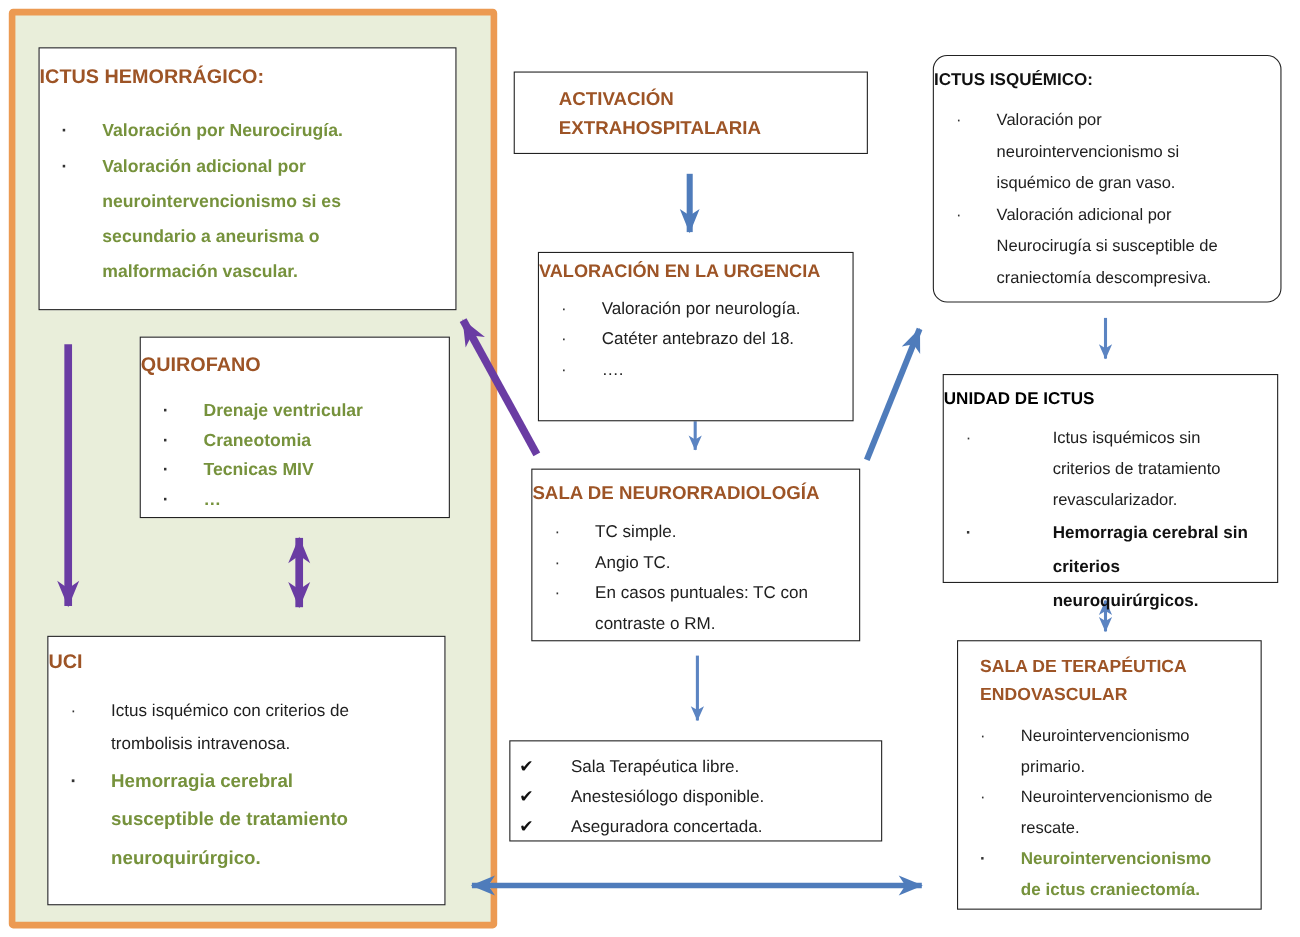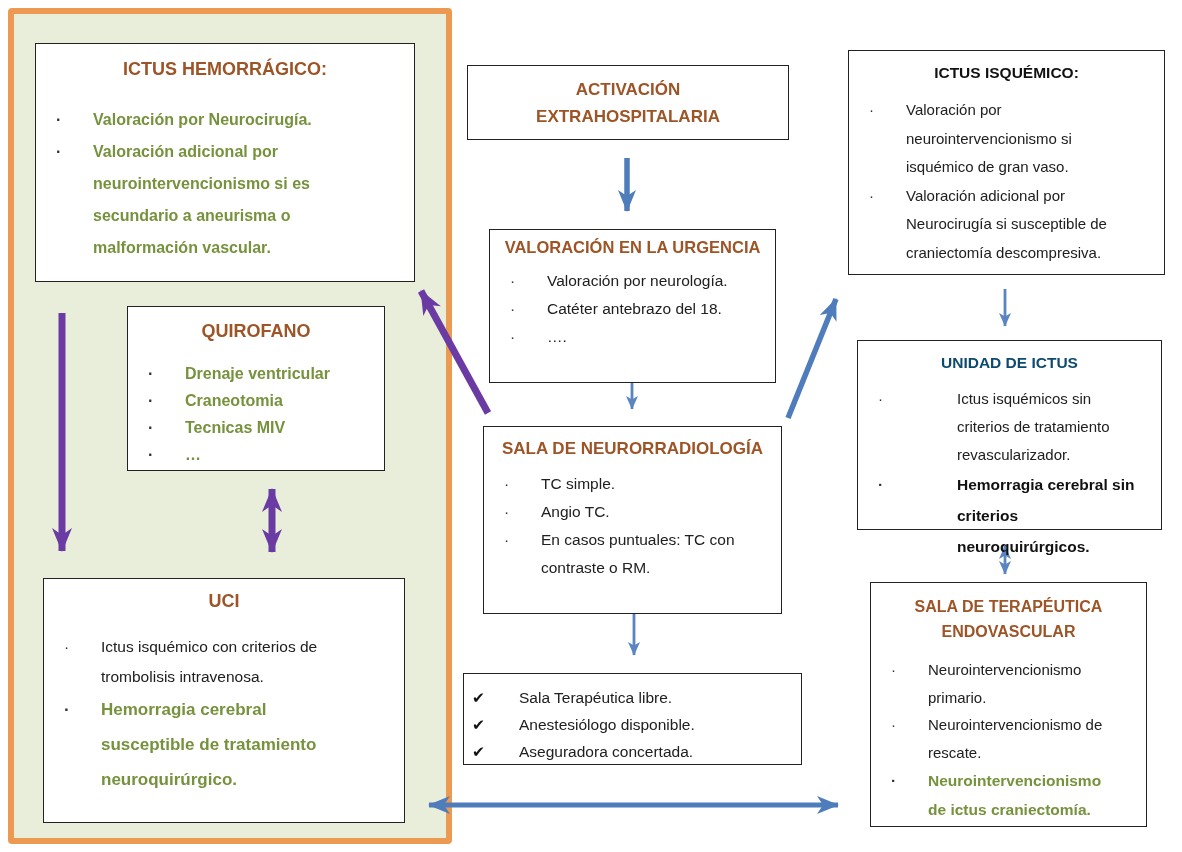--- a/index.html
+++ b/index.html
@@ -7,36 +7,36 @@
     position:relative;width:1182px;height:852px;background:#ffffff;
     font-family:"Liberation Sans","DejaVu Sans",sans-serif;color:#202020;overflow:hidden;
   }
   
   #panel{
     position:absolute;left:8px;top:8px;width:444px;height:836px;box-sizing:border-box;
     background:#E9EEDA;border:6px solid #EC9A52;border-radius:4px;
   }
   
   .box{position:absolute;background:#fff;border:1.6px solid #222;box-sizing:border-box;}
-  .title{font-weight:700;text-align:center;}
+  .title{font-weight:700;text-align:left;}
   .brown{color:#9D5426;}
   ul.items{list-style:none;margin:0;padding:0;}
   li.item{display:flex;align-items:flex-start;}
   .mk{flex:0 0 37px;padding-left:20px;color:#333;}
   .tx{flex:1;}
 
   
   #bx-ih{left:35px;top:43px;width:380px;height:239px;}
   #bx-ih .title{font-size:18px;padding-top:15px;}
   #bx-ih ul{margin-top:24px;}
   #bx-ih li{font-size:16px;line-height:32px;font-weight:700;color:#76923C;}
   #bx-ih .tx{padding-right:24px;}
 
   
-  #bx-q{left:127px;top:306px;width:258px;height:165px;}
+  #bx-q{left:127px;top:306px;width:282px;height:165px;}
   #bx-q .title{font-size:18px;padding-top:14px;}
   #bx-q ul{margin-top:18px;}
   #bx-q li{font-size:16px;line-height:27px;font-weight:700;color:#76923C;}
 
   
   #bx-uci{left:43px;top:578px;width:362px;height:245px;}
   #bx-uci .title{font-size:18px;padding-top:12px;}
   #bx-uci ul{margin-top:20px;}
   #bx-uci li.reg{font-size:15.5px;line-height:30px;color:#202020;}
   #bx-uci li.em{font-size:17px;line-height:35px;font-weight:700;color:#76923C;}
@@ -47,42 +47,42 @@
   #bx-act{left:467px;top:65px;width:322px;height:75px;}
   #bx-act .title{font-size:17px;line-height:27px;padding-top:10px;margin:0 auto;width:240px;}
 
   
   #bx-val{left:489px;top:229px;width:287px;height:154px;}
   #bx-val .title{font-size:16.5px;padding-top:8px;}
   #bx-val ul{margin-top:10px;}
   #bx-val li{font-size:15.5px;line-height:28px;}
 
   
-  #bx-sn{left:483px;top:426px;width:299px;height:188px;}
+  #bx-sn{left:483px;top:426px;width:299px;height:157px;}
   #bx-sn .title{font-size:17px;padding-top:12px;}
   #bx-sn ul{margin-top:11px;}
   #bx-sn li{font-size:15.5px;line-height:28px;}
   #bx-sn .tx{padding-right:8px;}
 
   
   #bx-chk{left:463px;top:673px;width:339px;height:92px;}
   #bx-chk{padding-top:10px;}
   #bx-chk li{font-size:15.5px;line-height:27px;}
   #bx-chk .mk{flex:0 0 47px;padding-left:8px;font-weight:700;color:#111;}
 
   
-  #bx-ii{left:848px;top:50px;width:317px;height:225px;}
+  #bx-ii{left:848px;top:50px;width:317px;height:225px;border-radius:13px;}
   #bx-ii .title{font-size:15.5px;color:#111;padding-top:13px;}
   #bx-ii ul{margin-top:14px;}
   #bx-ii li{font-size:15px;line-height:28.5px;}
   #bx-ii .tx{padding-right:24px;}
 
   
   #bx-ui{left:857px;top:340px;width:305px;height:190px;}
-  #bx-ui .title{font-size:15.5px;color:#0c4a6e;padding-top:13px;}
+  #bx-ui .title{font-size:15.5px;color:#000000;padding-top:13px;}
   #bx-ui ul{margin-top:13px;}
   #bx-ui li.reg{font-size:15px;line-height:28px;}
   #bx-ui li.em{font-size:15.5px;line-height:31px;font-weight:700;color:#111;}
   #bx-ui .tx{padding-right:40px;margin-left:42px;}
   #bx-ui li.em .tx{padding-right:20px;}
 
   
   #bx-st{left:870px;top:582px;width:277px;height:245px;}
   #bx-st .title{font-size:16px;line-height:25px;padding:11px 20px 0 20px;}
   #bx-st ul{margin-top:12px;}

